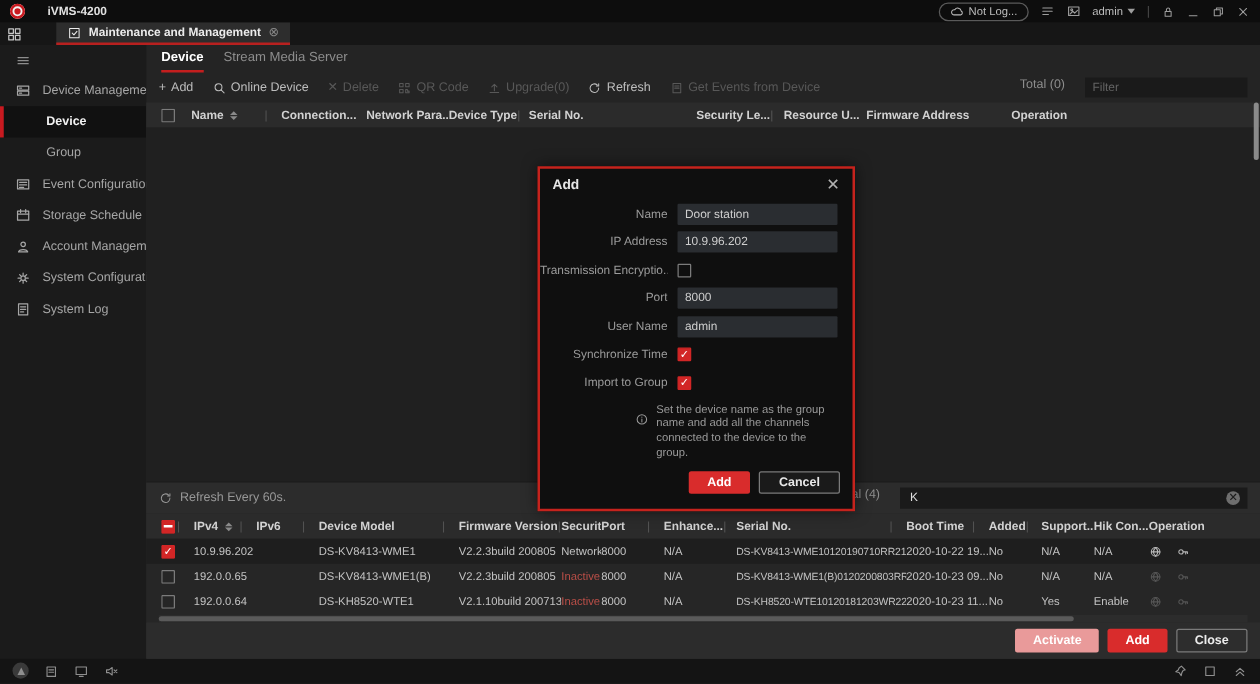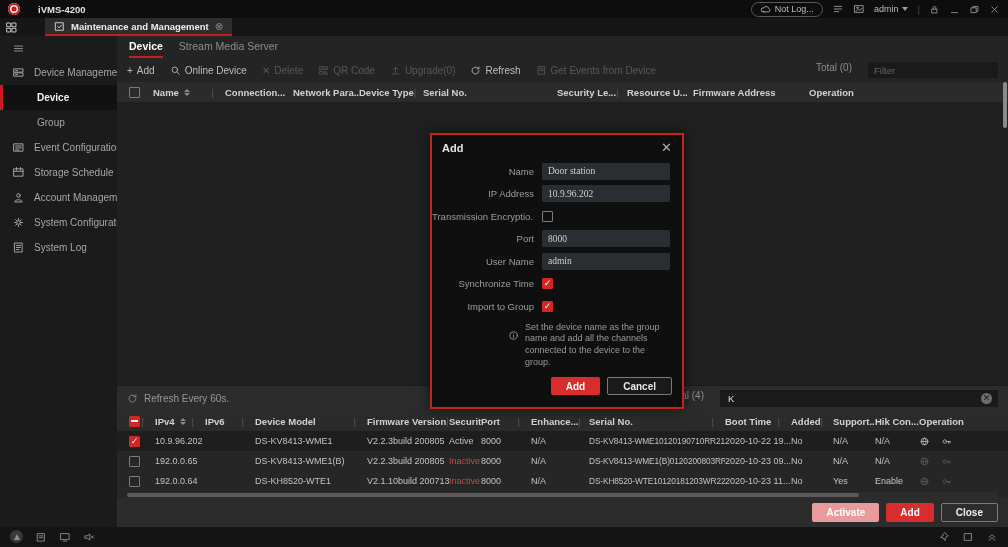--- a/index.html
+++ b/index.html
@@ -102,21 +102,21 @@
   .sb-right{margin-left:auto;display:flex;align-items:center;gap:12px}
   .alarmdot{width:13px;height:13px;border-radius:50%;background:#3a3a3a;display:flex;align-items:center;justify-content:center}
   .alarmdot i{display:block;width:0;height:0;border-left:3.5px solid transparent;border-right:3.5px solid transparent;border-bottom:6px solid #8f8f8f}
 
   
   .dialog{position:absolute;left:430px;top:133px;width:254px;height:276px;background:#0f0f0f;border:2px solid #c5231d;box-sizing:border-box;display:flex;flex-direction:column;z-index:9;box-shadow:0 0 12px rgba(0,0,0,.6)}
   .dlg-title{height:25px;display:flex;align-items:center;padding:0 10px;color:#e5e5e5;font-weight:bold;font-size:11px;flex:none}
   .dlg-close{margin-left:auto;color:#b0b0b0;font-size:13px;line-height:1;cursor:default}
   .drow{display:flex;align-items:center;height:22.5px;padding-right:12px;flex:none}
   .dlabel{width:102px;text-align:right;color:#9c9c9c;font-size:9.5px;margin-right:8px;flex:none;white-space:nowrap;overflow:hidden}
-  .dinput{flex:1;height:17px;background:#2a2d31;border:0;color:#cfcfcf;font-size:9.5px;padding:0 6px;outline:none;font-family:Liberation Serif, serif;min-width:0;border-radius:1px}
+  .dinput{flex:1;height:17px;background:#2a2d31;border:0;color:#cfcfcf;font-size:9.5px;padding:0 6px;outline:none;font-family:Liberation Sans, sans-serif;min-width:0;border-radius:1px}
   .dhint{display:flex;gap:6px;padding:4px 12px 0 76px;color:#9a9a9a;font-size:9px;line-height:1.3}
   .dbtns{margin-top:auto;display:flex;justify-content:flex-end;gap:7px;padding:0 10px 12px;flex:none}
   .dbtn{height:18px;padding:0 15px;font-size:10px;font-weight:bold;display:flex;align-items:center;border-radius:2px;box-sizing:border-box;cursor:default}
   .dbtn.red{background:#d92c2c;color:#fff}
   .dbtn.dark{background:#1a1a1a;border:1px solid #7a7a7a;color:#e8e8e8}
 </style>
 </head>
 <body>
 
 <div class="titlebar">
@@ -406,21 +406,21 @@
 
       <div class="orow">
         <span class="tc w-pad"></span>
         <span class="tc w-chk">
             <span class="cb on"></span>
           </span>
         <span class="tc w-ipv4">10.9.96.202</span>
         <span class="tc w-ipv6"></span>
         <span class="tc w-model">DS-KV8413-WME1</span>
         <span class="tc w-fw">V2.2.3build 200805</span>
-        <span class="tc w-sec">Active</span>
+        <span class="tc w-sec">Network</span>
         <span class="tc w-port">8000</span>
         <span class="tc w-enh">N/A</span>
         <span class="tc w-ser">DS-KV8413-WME10120190710RR216654759</span>
         <span class="tc w-boot">2020-10-22 19...</span>
         <span class="tc w-add">No</span>
         <span class="tc w-sup">N/A</span>
         <span class="tc w-hik">N/A</span>
         <span class="tc w-op">
             <span class="opicons">
           <svg class="ic" width="11" height="11" viewBox="0 0 16 16">

